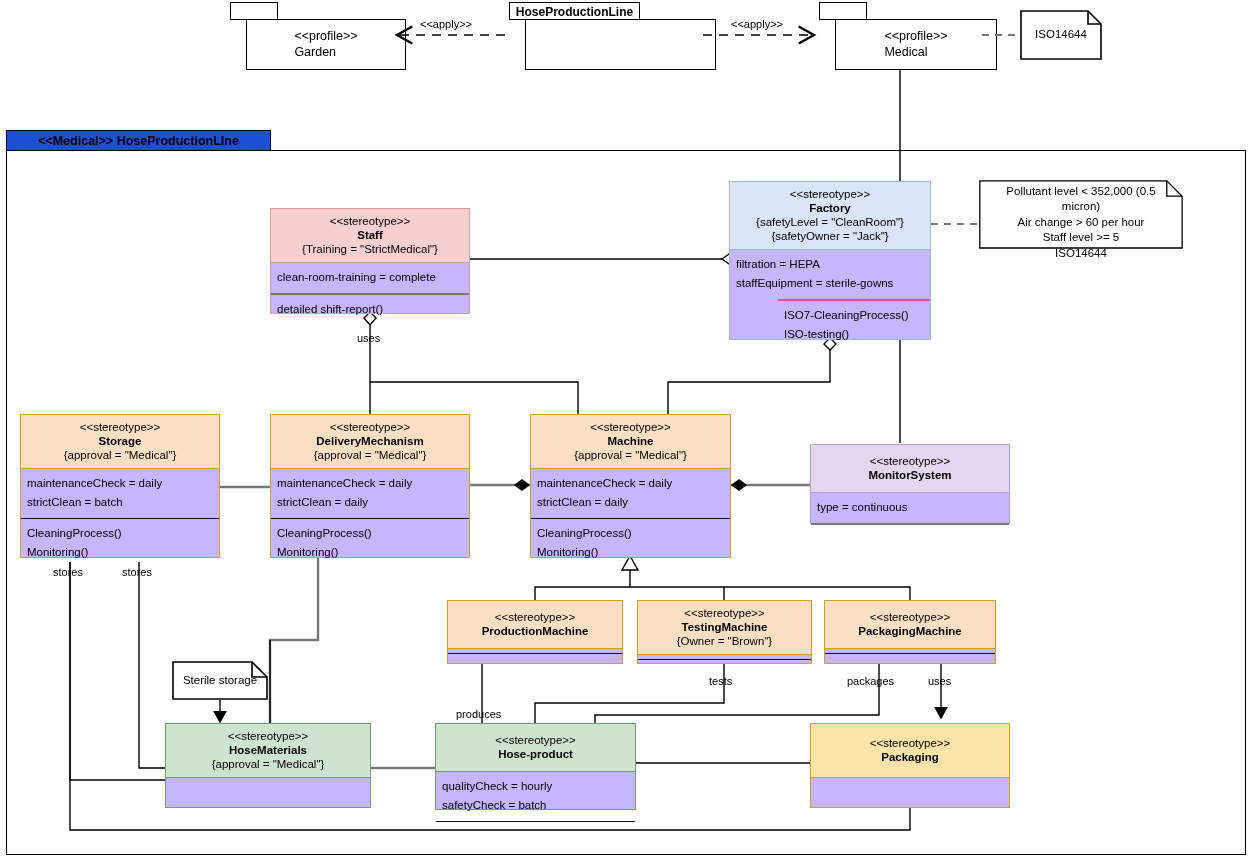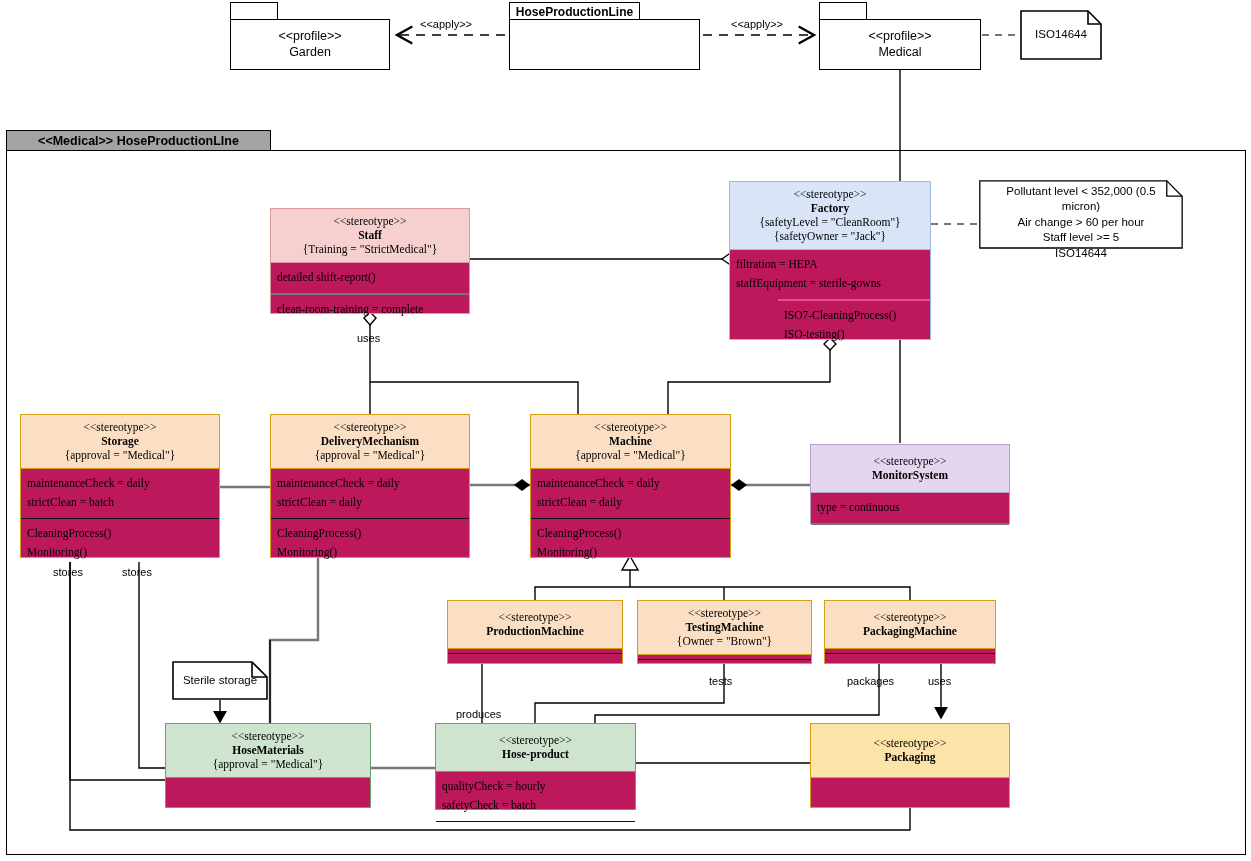--- a/index.html
+++ b/index.html
@@ -1,20 +1,20 @@
 <!DOCTYPE html>
 <html><head>
 <meta charset="utf-8">
 <style>
   html,body{margin:0;padding:0;background:#ffffff;}
   body{font-family:"Liberation Sans",sans-serif;}
   #canvas{position:relative;width:1251px;height:861px;background:#fff;overflow:hidden;}
 
   
-  .cls{position:absolute;box-sizing:border-box;background:#be185d;font-family:Liberation Serif, serif;}
+  .cls{position:absolute;box-sizing:border-box;background:#c4b5fd;}
   .cls .hdr{box-sizing:border-box;text-align:center;padding:5px 4px 6px 4px;line-height:1.22;font-size:11.5px;}
   .cls .hdr .st{display:block;font-weight:normal;}
   .cls .hdr .nm{display:block;font-weight:bold;}
   .cls .hdr .tag{display:block;font-weight:normal;}
   .cls .sec{box-sizing:border-box;padding:5px 6px 6px 6px;font-size:11.5px;line-height:1.05;}
   .cls .sec div{padding:3px 0 4px 0;}
   .cls .sec.empty{padding:0;height:4px;}
 
   
   .c-pink{border:1.4px solid #d99c9c;}
@@ -35,28 +35,28 @@
   .c-green{border:1.4px solid #6f9e6f;}
   .c-green .hdr{background:#cfe4cf;border-bottom:1.4px solid #6f9e6f;}
 
   .c-yellow{border:1.4px solid #d4a017;}
   .c-yellow .hdr{background:#fce3a8;border-bottom:1.4px solid #d4a017;}
 
   
   .pkg{position:absolute;box-sizing:border-box;}
   .pkg .tab{position:absolute;top:0;left:0;box-sizing:border-box;border:1.6px solid #000;background:#fff;
             font-size:12px;font-weight:bold;text-align:center;line-height:1.6;}
-  .pkg .body{position:absolute;left:0;box-sizing:border-box;border:1.6px solid #000;background:#fff;
-             display:flex;align-items:center;justify-content:center;text-align:center;font-size:12.5px;line-height:1.25;}
+  .pkg .body{position:absolute;left:16px;box-sizing:border-box;border:1.6px solid #000;background:#fff;
+             display:flex;align-items:center;justify-content:center;text-align:left;font-size:12.5px;line-height:1.25;}
   .pkg .body .st{display:block;}
   .pkg .body .nm{display:block;}
 
   
   .bigpkg{position:absolute;box-sizing:border-box;border:1.6px solid #000;background:transparent;}
-  .bigpkg-tab{position:absolute;box-sizing:border-box;border:1.6px solid #000;background:#a3a3a3;
+  .bigpkg-tab{position:absolute;box-sizing:border-box;border:1.6px solid #000;background:#1d4ed8;
               font-size:12.5px;font-weight:bold;display:flex;align-items:center;justify-content:center;}
 
   
   .note{position:absolute;box-sizing:border-box;background:#fff;
         display:flex;align-items:center;justify-content:center;text-align:center;
         font-size:11.5px;line-height:1.35;}
   .note svg{position:absolute;inset:0;}
   .note .txt{position:relative;padding:4px 10px;}
 
   
@@ -180,24 +180,24 @@
     <line x1="220" y1="699" x2="220" y2="722" stroke="#000" stroke-width="1.4" marker-end="url(#solidArrow)"></line>
   </svg>
 
   <div class="cls c-pink" style="left:270px;top:208px;width:200px;height:106px;">
     <div class="hdr">
       <span class="st">&lt;&lt;stereotype&gt;&gt;</span>
       <span class="nm">Staff</span>
       <span class="tag">{Training = "StrictMedical"}</span>
     </div>
     <div class="sec">
+      <div>clean-room-training = complete</div>
+    </div>
+    <div class="sec">
       <div>detailed shift-report()</div>
-    </div>
-    <div class="sec">
-      <div>clean-room-training = complete</div>
     </div>
   </div>
 
   <div class="cls c-blue" style="left:729px;top:181px;width:202px;height:159px;">
     <div class="hdr">
       <span class="st">&lt;&lt;stereotype&gt;&gt;</span>
       <span class="nm">Factory</span>
       <span class="tag">{safetyLevel = "CleanRoom"}</span>
       <span class="tag">{safetyOwner = "Jack"}</span>
     </div>

